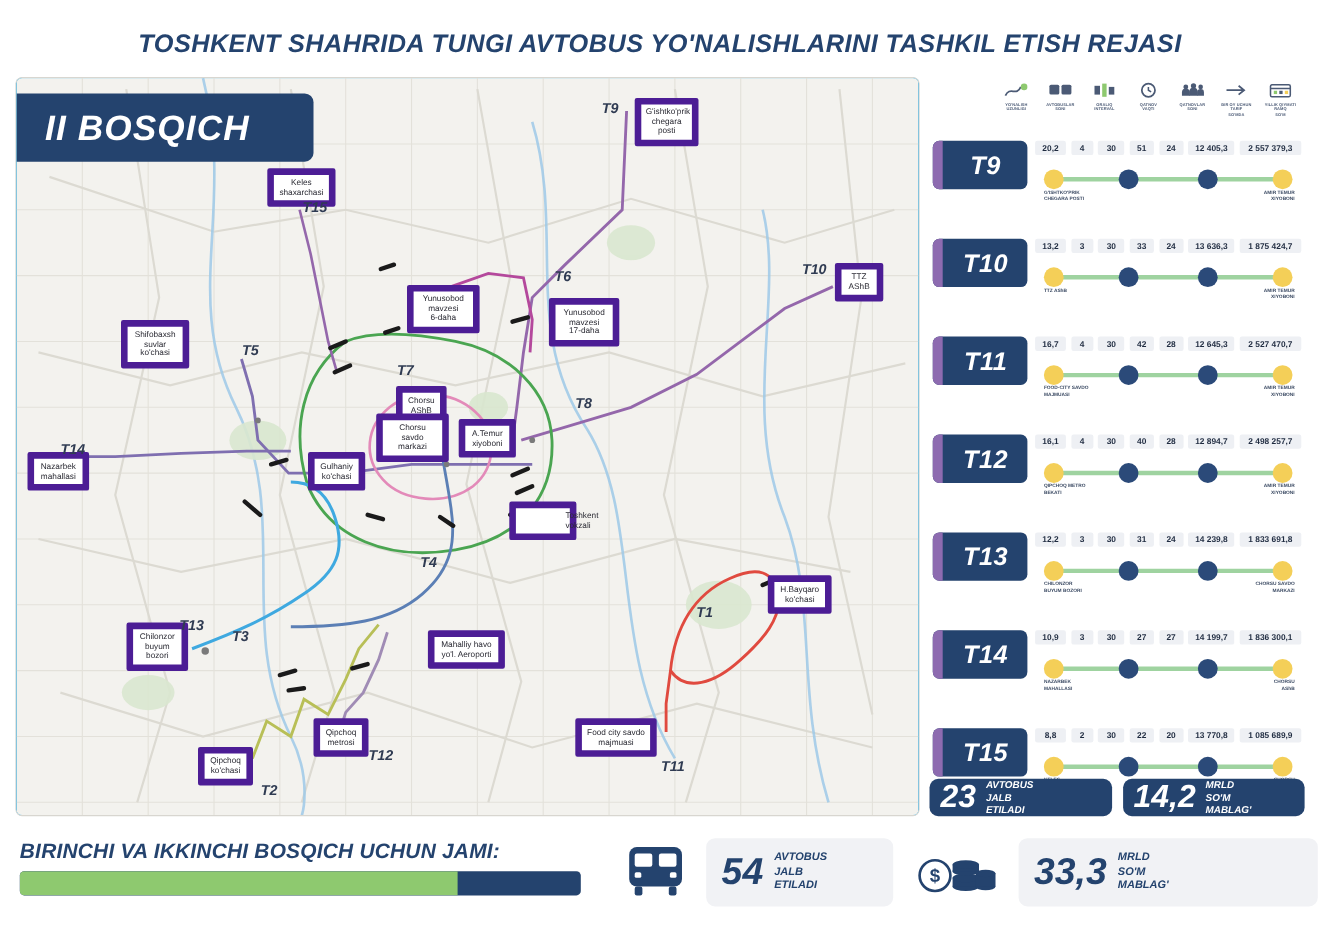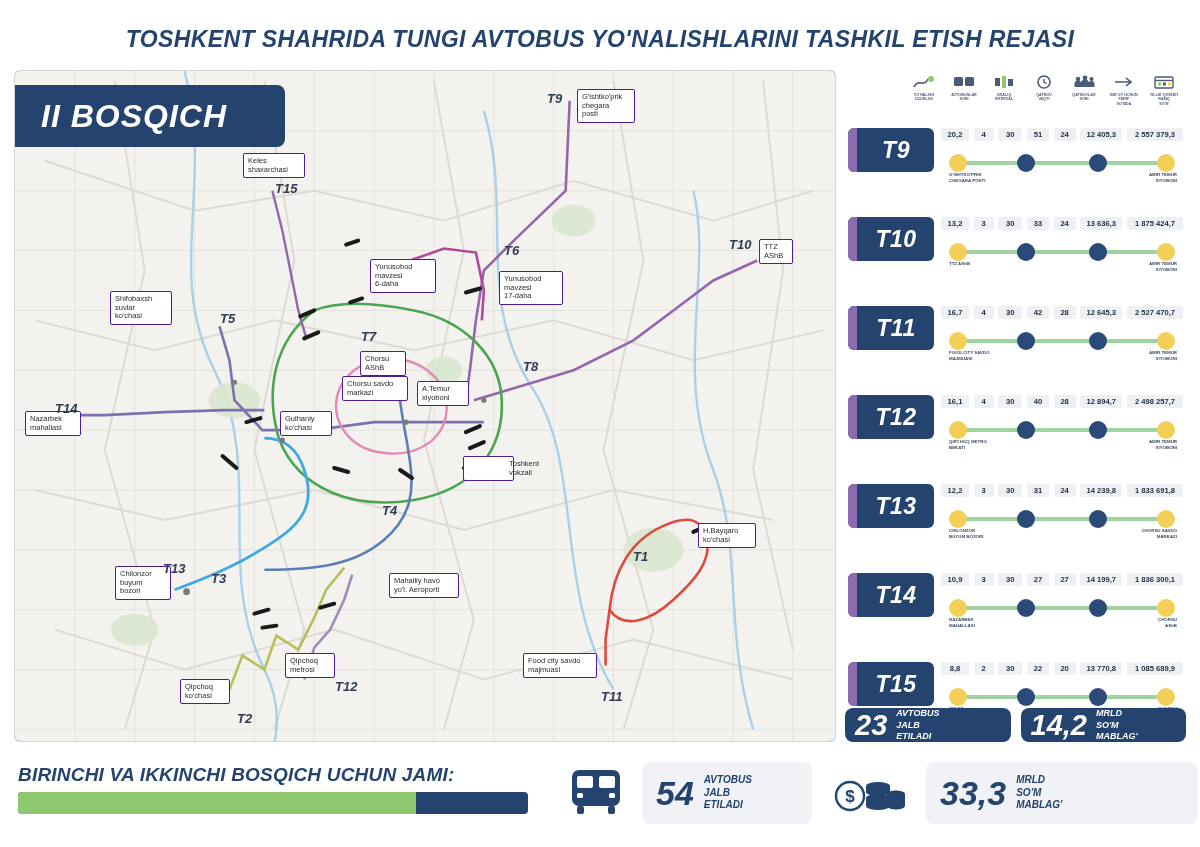--- a/index.html
+++ b/index.html
@@ -53,26 +53,26 @@
     font-size: 32px;
     font-weight: bold;
     font-style: italic;
     letter-spacing: 1px;
   }
 
   
   .mlabel {
     position: absolute;
     background: #ffffff;
-    border: 1px solid #4c1d95;
+    border: 6px solid #4c1d95;
     color: #2a2a33;
     font-size: 7.5px;
     line-height: 1.15;
     padding: 3px 4px;
-    text-align: left;
+    text-align: center;
     border-radius: 2px;
     white-space: pre-line;
   }
   .rlabel {
     position: absolute;
     font-size: 13px;
     font-weight: bold;
     font-style: italic;
     color: #2f3b52;
   }
@@ -374,21 +374,21 @@
 ko'chasi</div>
         <div class="mlabel" style="left: 100px; top: 495px; width: 56px;">Chilonzor
 buyum
 bozori</div>
         <div class="mlabel" style="left: 270px; top: 582px; width: 50px;">Qipchoq
 metrosi</div>
         <div class="mlabel" style="left: 165px; top: 608px; width: 50px;">Qipchoq
 ko'chasi</div>
         <div class="mlabel" style="left: 508px; top: 582px; width: 74px;">Food city savdo
 majmuasi</div>
-        <div class="mlabel" style="left: 744px; top: 168px; width: 34px;">TTZ
+        <div class="mlabel" style="left: 744px; top: 168px; width: 44px;">TTZ
 AShB</div>
       </div>
     <div id="map-route-labels">
         <div class="rlabel" style="left: 532px; top: 20px;">T9</div>
         <div class="rlabel" style="left: 260px; top: 110px;">T15</div>
         <div class="rlabel" style="left: 489px; top: 172px;">T6</div>
         <div class="rlabel" style="left: 714px; top: 166px;">T10</div>
         <div class="rlabel" style="left: 205px; top: 240px;">T5</div>
         <div class="rlabel" style="left: 346px; top: 258px;">T7</div>
         <div class="rlabel" style="left: 508px; top: 288px;">T8</div>

